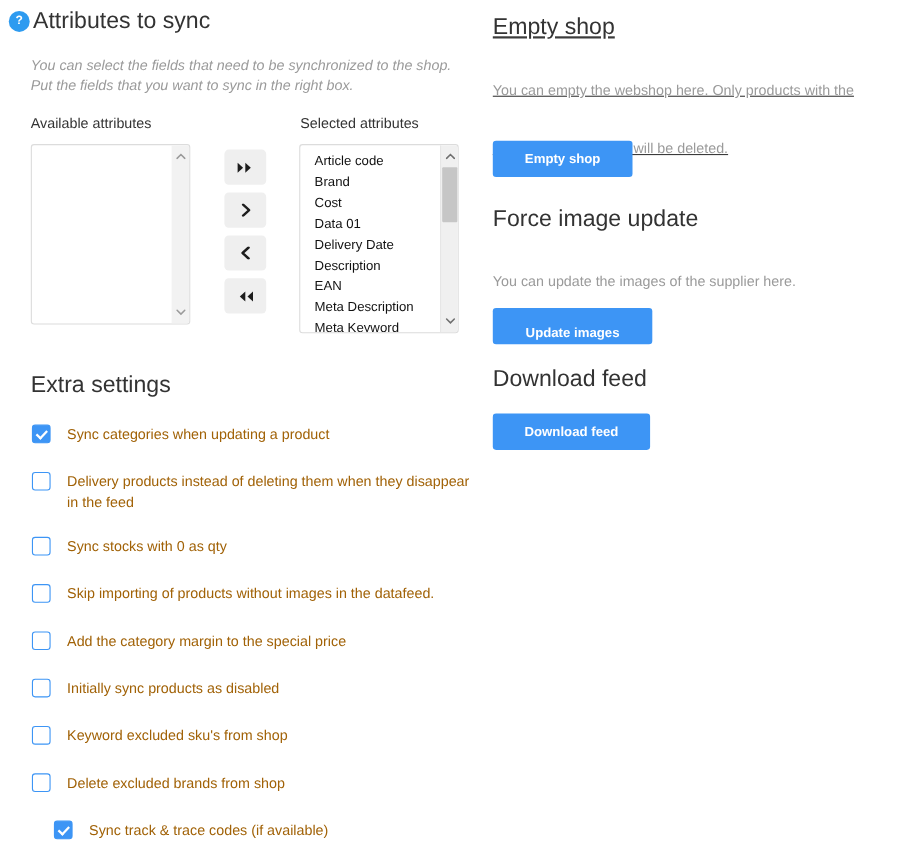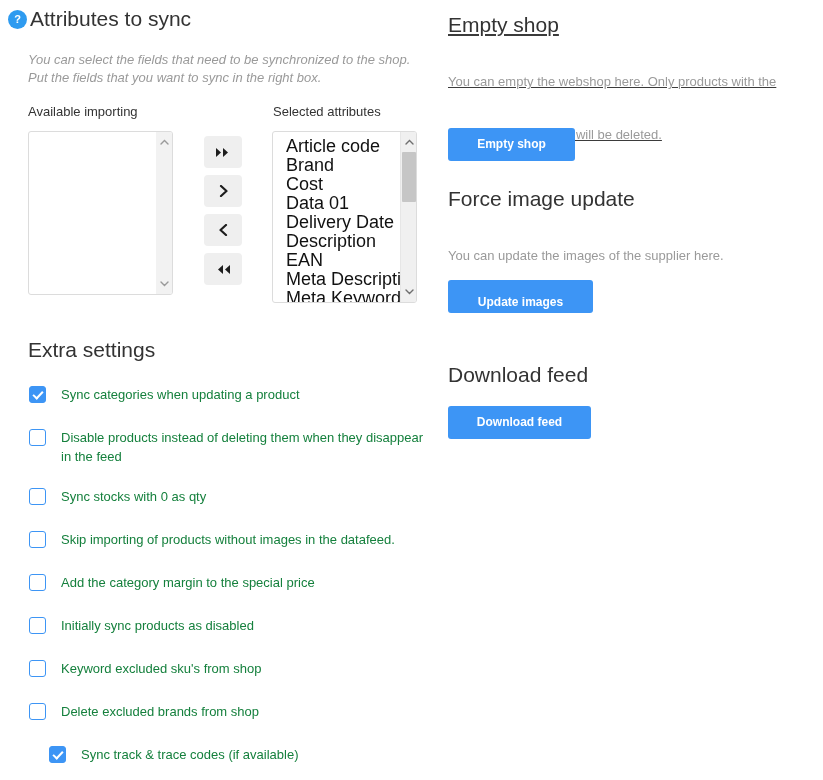--- a/index.html
+++ b/index.html
@@ -115,21 +115,21 @@
     border-radius: 3px;
     overflow: hidden;
     display: flex;
   }
   .listbox .items {
     flex: 1 1 auto;
     padding: 5px 0 0 0;
     overflow: hidden;
   }
   .listbox .items .opt {
-    font-size: 18px;
+    font-size: 12px;
     line-height: 19px;
     padding: 0 4px 0 13px;
     color: #111111;
     white-space: nowrap;
   }
 
   .fake-scrollbar {
     flex: 0 0 16px;
     width: 16px;
     background: #f0f0f0;
@@ -243,21 +243,21 @@
     top: 2px;
     width: 4px;
     height: 8px;
     border: solid #ffffff;
     border-width: 0 2px 2px 0;
     transform: rotate(43deg);
   }
   .check-label {
     font-size: 13px;
     line-height: 19px;
-    color: #15803d;
+    color: #a16207;
     max-width: 368px;
   }
 
   
   .rblock { position: absolute; left: 8px; width: 370px; }
   .rblock .desc { margin-top: 35px; }
 
   .btn-primary {
     display: inline-block;
     background: #3d95f5;
@@ -275,21 +275,21 @@
   }
 
   #block-empty-shop  { top: 12px; text-decoration: underline; }
   #block-empty-shop .btn-wrap { position: absolute; left: 0; top: 116px; }
   #block-empty-shop .btn-primary { width: 127px; padding: 0; }
 
   #block-force-image { top: 186px; }
   #block-force-image .btn-wrap { position: absolute; left: 0; top: 94px; }
   #block-force-image .btn-primary { width: 145px; padding: 6px; }
 
-  #block-download    { top: 362px; }
+  #block-download    { top: 332px; }
   #block-download .btn-wrap { position: absolute; left: 0; top: 44px; }
   #block-download .btn-primary { width: 143px; padding: 0; }
 </style>
 </head>
 <body>
 
 <div class="page">
 
   <div class="col-left">
 
@@ -299,21 +299,21 @@
         <span>Attributes to sync</span>
       </h2>
     </div>
 
     <div class="intro">
       <p class="desc">You can select the fields that need to be synchronized to the shop.</p>
       <p class="desc">Put the fields that you want to sync in the right box.</p>
     </div>
 
     <div class="labels-row">
-      <span class="field-label label-available">Available importing</span>
+      <span class="field-label label-available">Available attributes</span>
       <span class="field-label label-selected">Selected attributes</span>
     </div>
 
     <div class="listbox" id="list-available">
       <div class="items" id="available-items"></div>
       <div class="fake-scrollbar">
         <div class="arrow up">
           <svg width="9" height="6" viewBox="0 0 9 6">
               <path d="M1 5 L4.5 1.5 L8 5" stroke="#9a9a9a" stroke-width="1.4" fill="none" stroke-linecap="round"></path>
             </svg>
@@ -380,21 +380,21 @@
 
     <h2 class="h-section extra-heading">Extra settings</h2>
 
     <div class="checks" id="extra-settings-list">
         <div class="check-row">
           <span class="cbox checked"></span>
           <span class="check-label">Sync categories when updating a product</span>
         </div>
         <div class="check-row">
           <span class="cbox"></span>
-          <span class="check-label">Disable products instead of deleting them when they disappear in the feed</span>
+          <span class="check-label">Delivery products instead of deleting them when they disappear in the feed</span>
         </div>
         <div class="check-row">
           <span class="cbox"></span>
           <span class="check-label">Sync stocks with 0 as qty</span>
         </div>
         <div class="check-row">
           <span class="cbox"></span>
           <span class="check-label">Skip importing of products without images in the datafeed.</span>
         </div>
         <div class="check-row">

